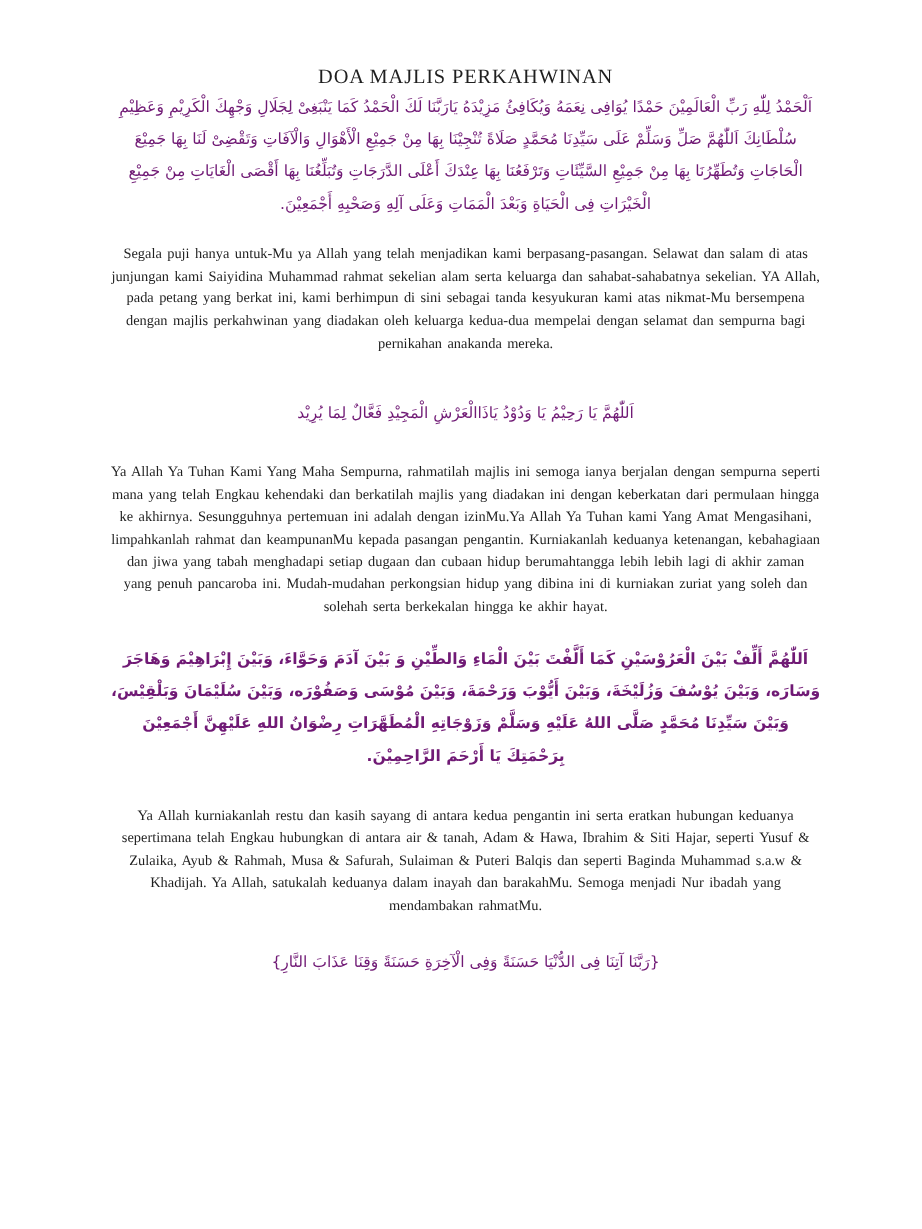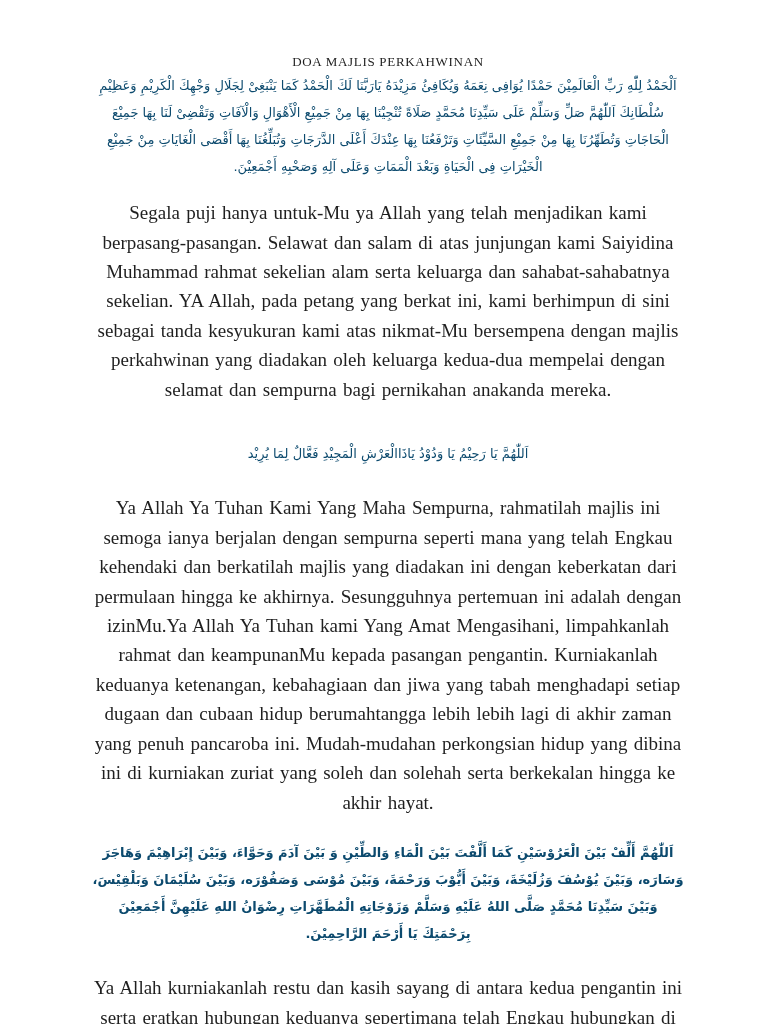--- a/index.html
+++ b/index.html
@@ -14,41 +14,41 @@
     height: 1024px;
     margin: 0 auto;
     background: #ffffff;
     overflow: hidden;
     padding: 54px 84px 30px 92px;
     color: #1f1f1f;
   }
 
   .title {
     font-family: "Liberation Serif", "DejaVu Serif", serif;
-    font-size: 13px;
+    font-size: 17px;
     font-weight: 400;
     letter-spacing: 0.7px;
     text-align: center;
     color: #1f1f1f;
     margin-bottom: 2px;
   }
 
   .arabic {
     direction: rtl;
     unicode-bidi: embed;
     font-family: "DejaVu Sans", sans-serif;
     font-size: 13px;
     line-height: 2.08;
     text-align: center;
-    color: #0c4a6e;
+    color: #701a75;
   }
 
   .malay {
     font-family: "Liberation Serif", "DejaVu Serif", serif;
-    font-size: 19px;
+    font-size: 12px;
     line-height: 1.55;
     text-align: center;
     word-spacing: 1.5px;
     color: #1f1f1f;
   }
 
   .mt-18 { margin-top: 18px; }
   .mt-22 { margin-top: 22px; font-weight: bold; }
   .mt-26 { margin-top: 26px; }
   .mt-28 { margin-top: 36px; }

